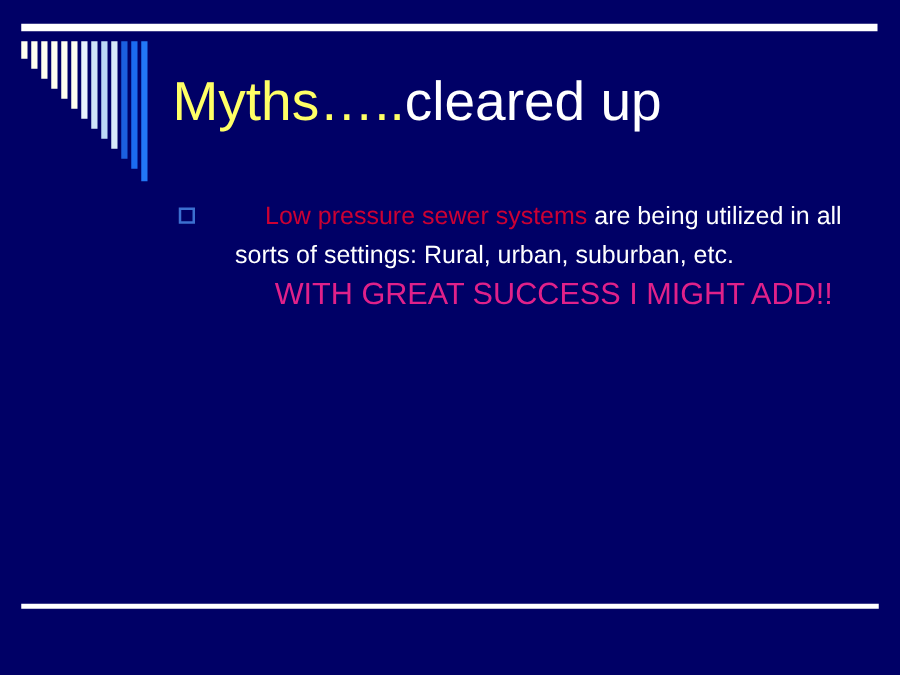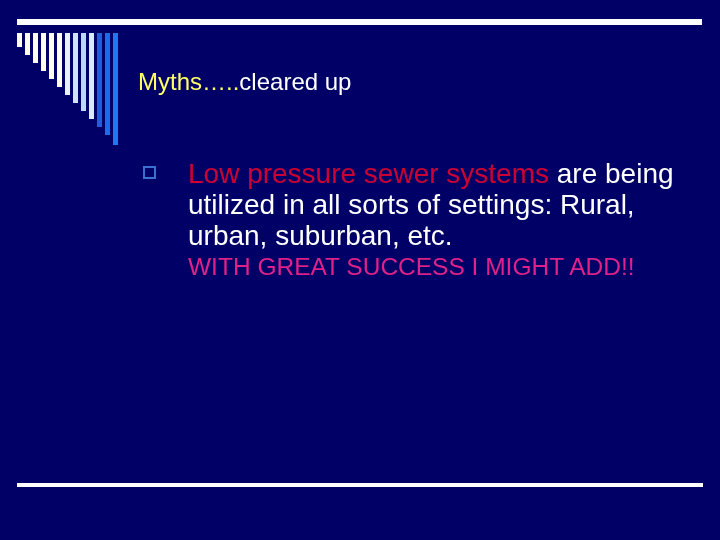--- a/index.html
+++ b/index.html
@@ -53,21 +53,21 @@
     top: 0;
     width: 5px;
   }
 
   
   #title {
     position: absolute;
     left: 138px;
     top: 62px;
     width: 570px;
-    font-size: 24px;
+    font-size: 44px;
     line-height: 40px;
     letter-spacing: 0px;
     white-space: nowrap;
   }
   #title .t-myths { color: #FFFF66; }
   #title .t-dots  { color: #FFFF66; }
   #title .t-rest  { color: #FFFFFF; }
 
   
   #body {
@@ -85,29 +85,30 @@
     position: absolute;
     left: 5px;
     top: 8px;
     width: 9px;
     height: 9px;
     border: 2px solid #3C6FD0;
     background: transparent;
     box-sizing: content-box;
   }
   .bullet-text {
-    font-size: 28px;
+    font-size: 20px;
     line-height: 31px;
     color: #FFFFFF;
+    margin-left: 24px;
   }
   .hl-red  { color: #CC0033; }
   .hl-white { color: #FFFFFF; }
 
   .center-note {
-    text-align: left;
+    text-align: center;
     font-size: 24.5px;
     line-height: 31px;
     color: #E0218A;
     padding-left: 50px;
     padding-right: 10px;
   }
 </style>
 </head>
 <body>
 

